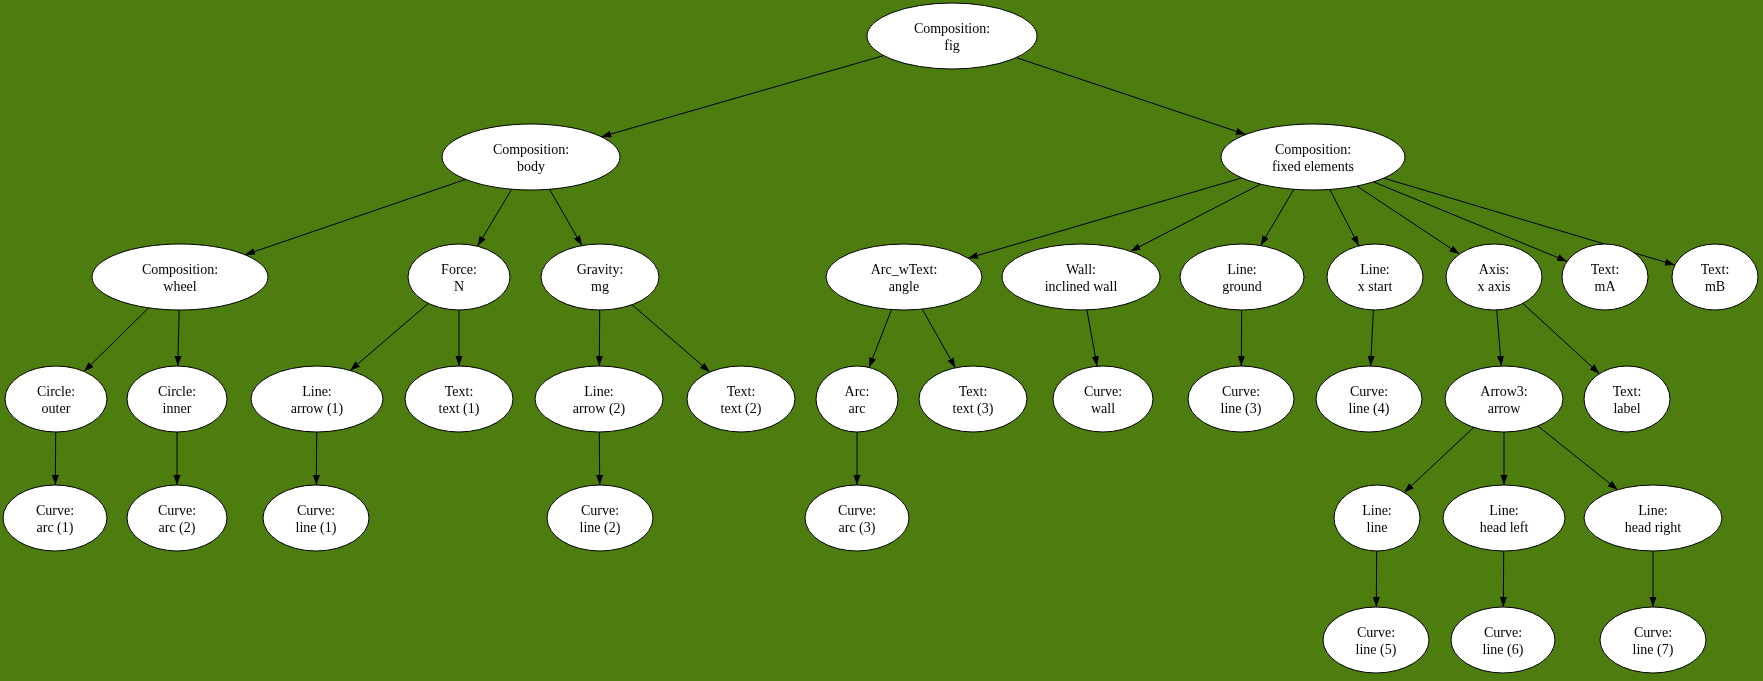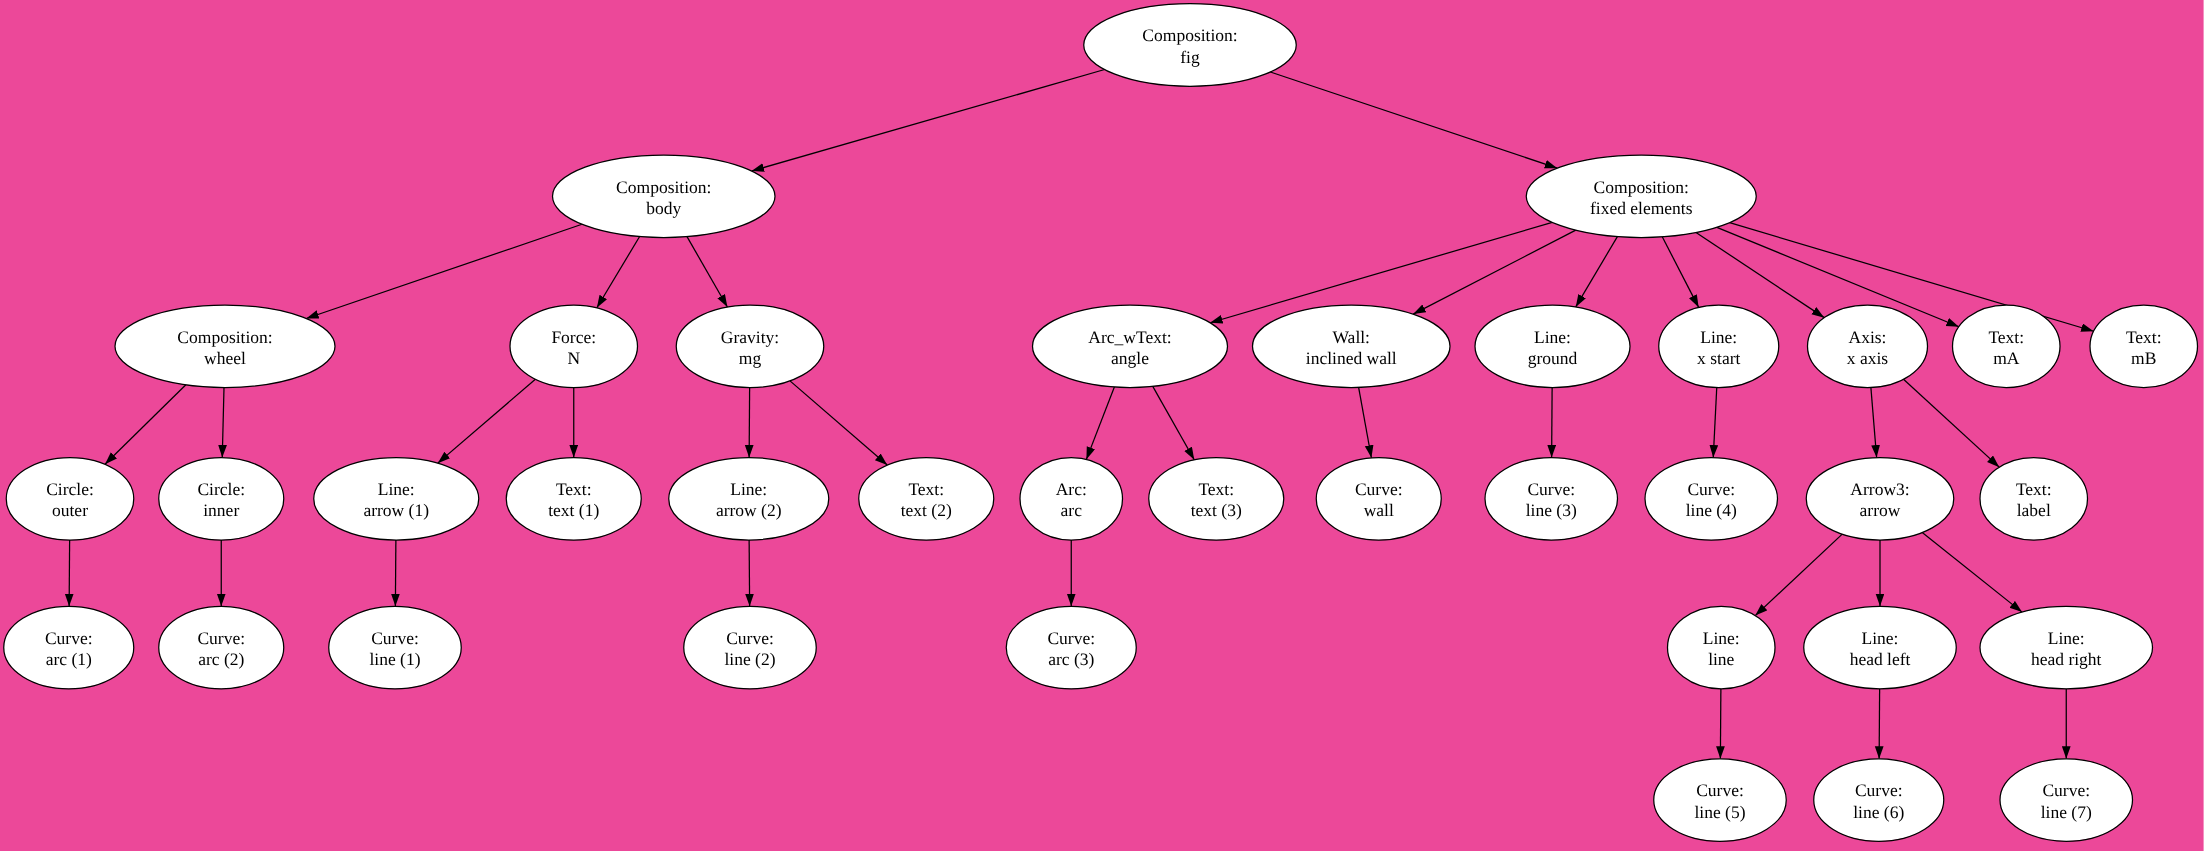--- a/index.html
+++ b/index.html
@@ -4,21 +4,21 @@
 <style>
   html, body {
     margin: 0;
     padding: 0;
     background: #ffffff;
   }
   .canvas {
     position: relative;
     width: 1763px;
     height: 681px;
-    background: #ec4899;
+    background: #4d7c0f;
     overflow: hidden;
     font-family: "Liberation Serif", "DejaVu Serif", serif;
   }
   svg { display: block; }
   .node-ellipse {
     fill: #ffffff;
     stroke: #000000;
     stroke-width: 1;
   }
   .node-label {

